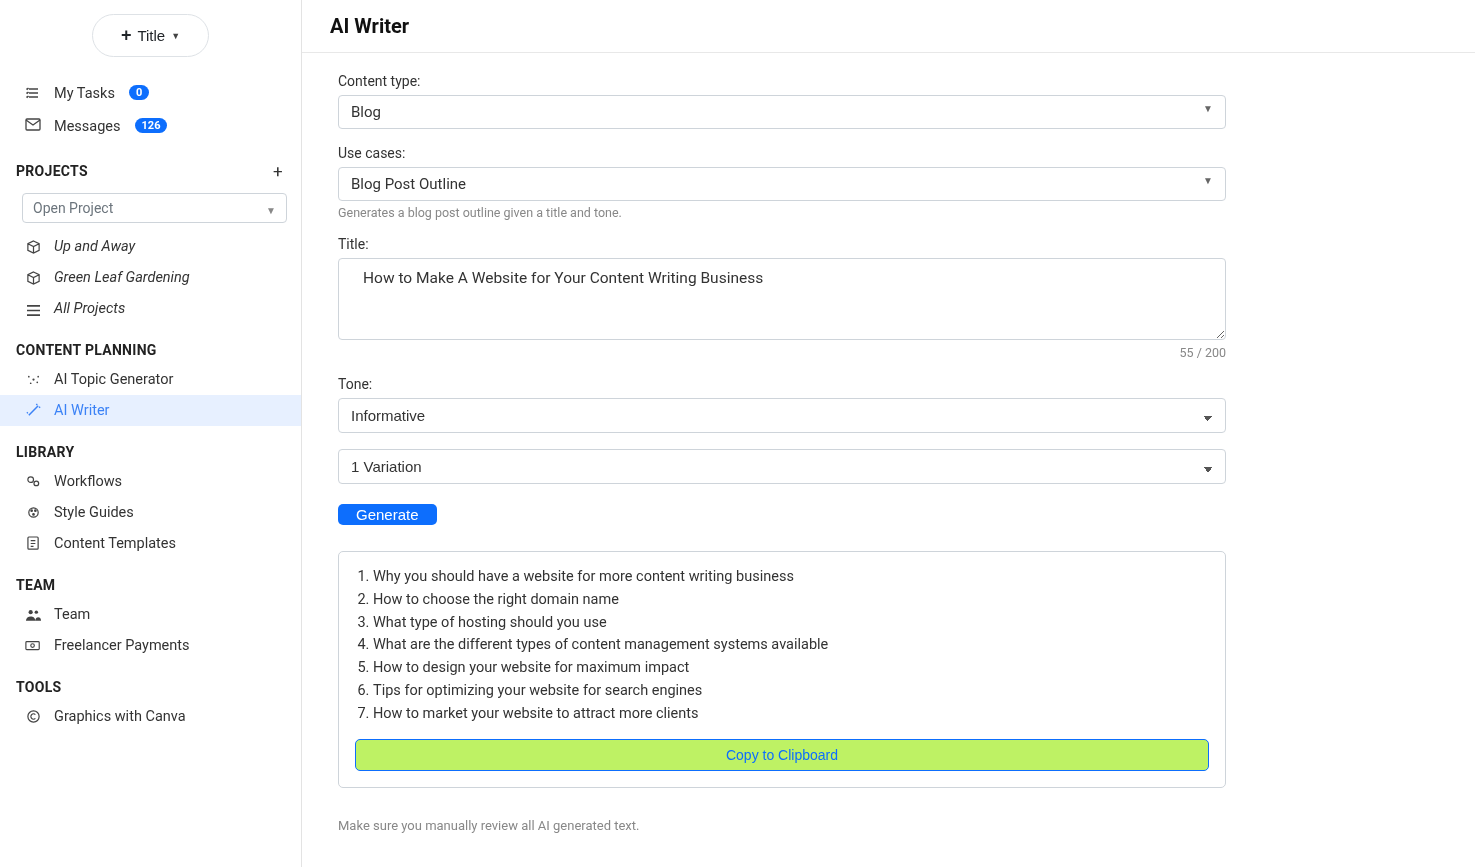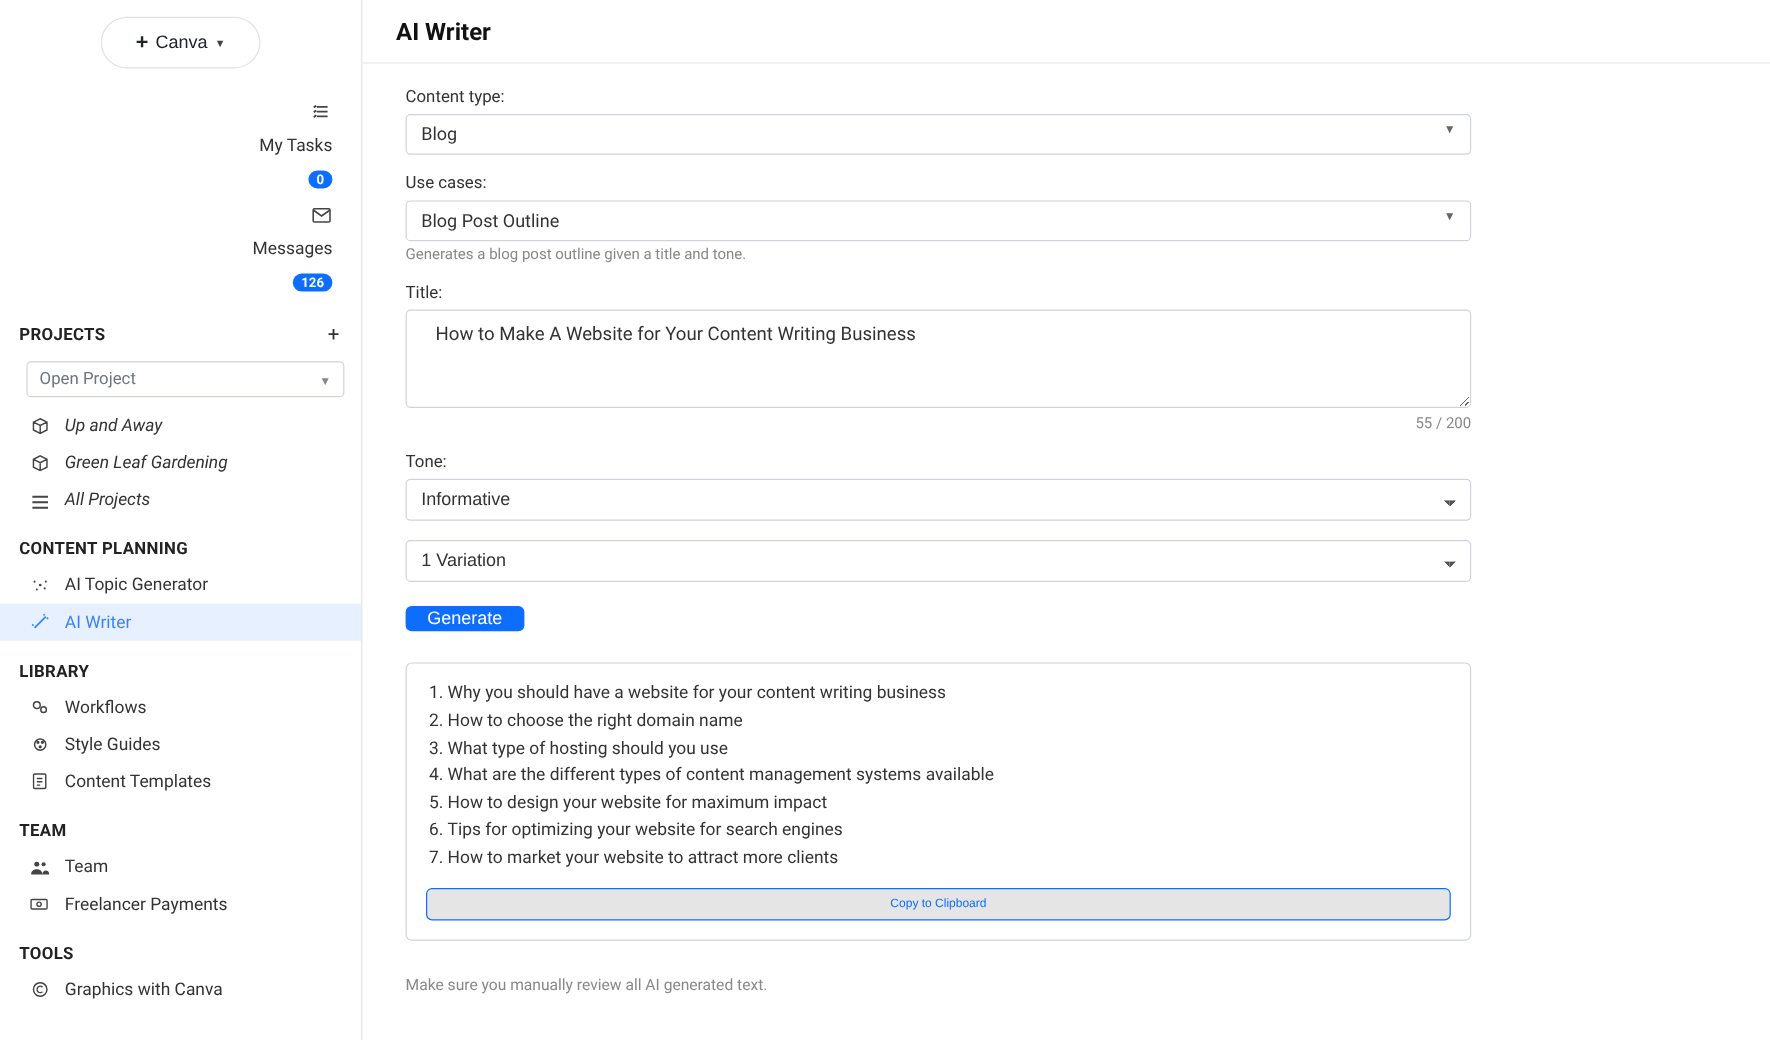--- a/index.html
+++ b/index.html
@@ -3,21 +3,21 @@
 <meta charset="utf-8">
 <style>
 * { box-sizing: border-box; margin: 0; padding: 0; }
 body { font-family: -apple-system, BlinkMacSystemFont, "Segoe UI", Roboto, sans-serif; color: #212529; background: #fff; font-size: 14px; }
 .app { display: flex; width: 1475px; height: 867px; }
 .sidebar { width: 302px; border-right: 1px solid #e3e3e3; display: flex; flex-direction: column; padding-top: 14px; overflow-y: auto; position: relative; }
 .create-btn-wrap { display: flex; justify-content: center; margin-bottom: 20px; padding: 0 50px; }
 .create-btn { display: flex; align-items: center; gap: 6px; border: 1px solid #dee2e6; border-radius: 24px; padding: 10px 28px; background: #fff; font-size: 15px; font-weight: 500; color: #212529; cursor: pointer; }
 .create-btn .plus { font-size: 18px; font-weight: 700; }
 .create-btn .caret { font-size: 9px; color: #444; }
-.nav-item { display: flex; align-items: flex-end; gap: 12px; padding: 8px 24px; cursor: pointer; color: #333; font-size: 14.5px; flex-direction: column; }
+.nav-item { display: flex; align-items: flex-start; gap: 12px; padding: 8px 24px; cursor: pointer; color: #333; font-size: 14.5px; }
 .nav-item .icon { width: 18px; display: flex; align-items: center; justify-content: center; font-size: 15px; color: #444; }
 .nav-item .badge { background: #0d6efd; color: #fff; border-radius: 10px; font-size: 11px; font-weight: 700; padding: 1px 7px; margin-left: 2px; }
 .section-header { display: flex; align-items: center; justify-content: space-between; padding: 10px 18px 6px 16px; font-size: 14px; font-weight: 700; letter-spacing: 0.3px; color: #222; margin-top: 8px; }
 .section-header .plus-icon { font-size: 17px; font-weight: 400; cursor: pointer; color: #333; }
 .project-select { margin: 6px 14px 8px 22px; border: 1px solid #ced4da; border-radius: 4px; padding: 6px 10px; display: flex; align-items: flex-end; justify-content: space-between; color: #6c757d; cursor: pointer; font-size: 14px; background:#fff; }
 .project-select .caret { font-size: 10px; color: #888; }
 .proj-item { display: flex; align-items: flex-end; gap: 12px; padding: 7px 24px; cursor: pointer; color: #333; font-size: 14.5px; font-style: italic; }
 .proj-item .icon, .cp-item .icon, .lib-item .icon, .team-item .icon, .tool-item .icon { width: 18px; display:flex; align-items:center; justify-content:center; color:#444; font-size:14px;}
 .cp-item, .lib-item, .team-item, .tool-item { display: flex; align-items: center; gap: 12px; padding: 7px 24px; cursor: pointer; color: #333; font-size: 14.5px; }
 .cp-item.active { background: #e7f0ff; color: #3b82f6; border-radius: 0; }
@@ -31,33 +31,33 @@
 .select-box { width: 100%; border: 1px solid #ced4da; border-radius: 4px; padding: 7px 12px; display: flex; align-items: flex-start; justify-content: space-between; font-size: 15px; color: #333; cursor: pointer; background:#fff; }
 .select-box .caret { font-size: 10px; color: #666; }
 .helper-text { font-size: 12.5px; color: #888; margin-top: 4px; }
 .textarea { width: 100%; border: 1px solid #ced4da; border-radius: 4px; padding: 10px 24px; font-size: 15.5px; color: #333; resize: both; font-family: inherit; min-height: 82px; }
 .char-count { text-align: right; font-size: 12.5px; color: #888; margin-top: 2px; }
 .native-select { width: 100%; border: 1px solid #ced4da; border-radius: 4px; padding: 8px 12px; font-size: 15px; color: #333; background:#fff; appearance: none; cursor:pointer; background-image: linear-gradient(45deg, transparent 50%, #555 50%), linear-gradient(135deg, #555 50%, transparent 50%); background-position: calc(100% - 17px) 17px, calc(100% - 12px) 17px; background-size: 5px 5px, 5px 5px; background-repeat: no-repeat; }
 .generate-btn { background: #0d6efd; color: #fff; border: none; border-radius: 5px; padding: 2px 18px; font-size: 15px; cursor: pointer; margin-top: 4px; }
 .output-box { border: 1px solid #ced4da; border-radius: 5px; padding: 14px 16px 16px 16px; margin-top: 26px; }
 .output-list { list-style: decimal; padding-left: 18px; font-size: 14.5px; color: #333; line-height: 1.5; }
 .output-list li { margin-bottom: 1px; }
-.copy-btn { width: 100%; border: 1px solid #0d6efd; color: #0d6efd; background: #e5e5e5; border-radius: 5px; padding: 7px 0; font-size: 10px; cursor: pointer; margin-top: 14px; }
+.copy-btn { width: 100%; border: 1px solid #0d6efd; color: #0d6efd; background: #bef264; border-radius: 5px; padding: 7px 0; font-size: 14px; cursor: pointer; margin-top: 14px; }
 .footer-note { font-size: 13px; color: #888; margin-top: 30px; }
 svg { display: block; }
 </style>
 </head>
 <body>
 
 <div class="app">
   <aside class="sidebar">
     <div class="create-btn-wrap">
       <button class="create-btn">
         <span class="plus">+</span>
-        <span>Canva</span>
+        <span>Title</span>
         <span class="caret">▼</span>
       </button>
     </div>
 
     <div class="nav-item">
       <span class="icon">
         <svg width="16" height="16" viewBox="0 0 16 16" fill="none" stroke="#444" stroke-width="1.5">
             <path d="M4 4h9M4 8h9M4 12h9M1.5 3.5l.7.7L3.5 3M1.5 7.5l.7.7L3.5 7M1.5 11.5l.7.7 1.3-1.2"></path>
           </svg>
       </span>
@@ -243,21 +243,21 @@
       <div class="field-group">
         <select class="native-select">
           <option>1 Variation</option>
         </select>
       </div>
 
       <button class="generate-btn">Generate</button>
 
       <div class="output-box">
         <ol class="output-list">
-          <li>Why you should have a website for your content writing business</li>
+          <li>Why you should have a website for more content writing business</li>
           <li>How to choose the right domain name</li>
           <li>What type of hosting should you use</li>
           <li>What are the different types of content management systems available</li>
           <li>How to design your website for maximum impact</li>
           <li>Tips for optimizing your website for search engines</li>
           <li>How to market your website to attract more clients</li>
         </ol>
         <button class="copy-btn">Copy to Clipboard</button>
       </div>
 

